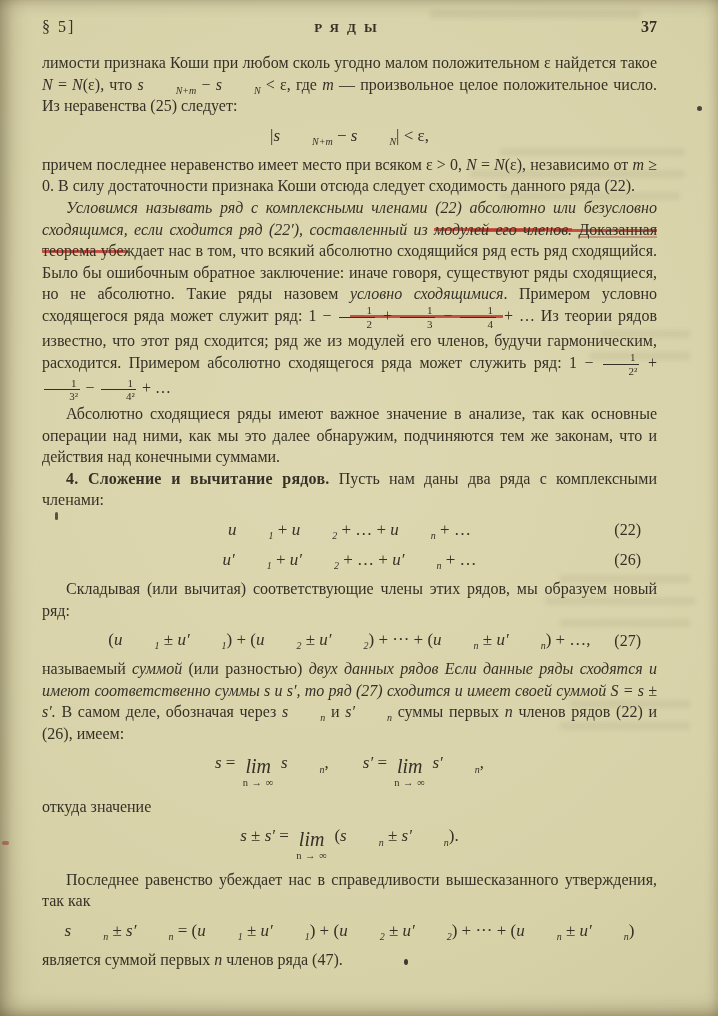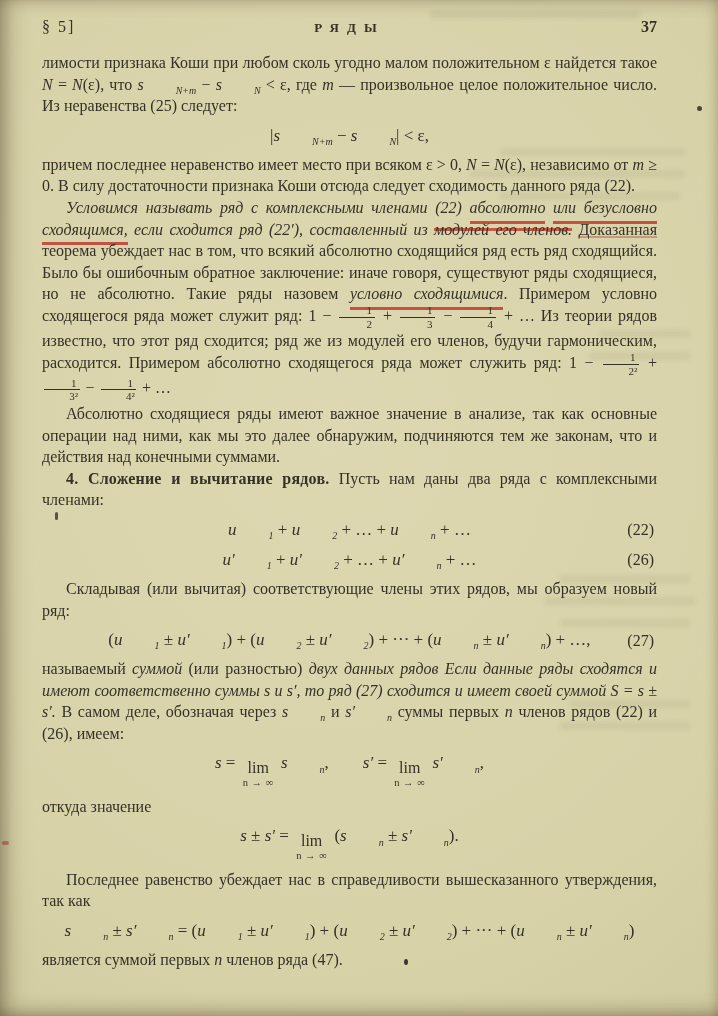--- a/index.html
+++ b/index.html
@@ -21,28 +21,28 @@
   .hdr{display:grid;grid-template-columns:1fr auto 1fr;align-items:baseline;margin-bottom:16px;}
   .hdr .sec{font-size:16px;letter-spacing:2px;}
   .hdr .ttl{font-size:13px;font-weight:bold;letter-spacing:8px;text-align:center;}
   .hdr .pno{font-size:16px;font-weight:bold;text-align:right;}
   #content p{margin:0;text-align:justify;font-size:16px;line-height:21.6px;}
   #content p.ind{text-indent:24px;}
   .i{font-style:italic;}
   .b{font-weight:bold;letter-spacing:.2px;}
   sub.sb{font-size:10px;font-style:italic;line-height:0;margin-left:32px;}
   .formula{position:relative;text-align:center;margin:7px 0;font-size:17px;line-height:23px;}
-  .ftag{position:absolute;right:3px;top:50%;transform:translateY(-50%);font-size:16px;}
+  .ftag{position:absolute;right:16px;top:50%;transform:translateY(-50%);font-size:16px;}
   .frac{display:inline-block;vertical-align:-0.62em;text-align:center;font-size:11px;line-height:1.06;margin:0 2px;}
   .frac .fn{display:block;padding:0 3px;border-bottom:1px solid currentColor;}
   .frac .fd{display:block;padding-top:1px;}
   .lim{display:inline-block;text-align:center;vertical-align:-1.05em;line-height:1;margin:0 3px;font-style:normal;}
-  .lim .lw{display:block;font-size:16px;}
+  .lim .lw{display:block;font-size:20px;font-style:italic;}
   .lim .lu{display:block;font-size:10.5px;margin-top:2px;letter-spacing:.5px;}
-  .u-red{background-image:linear-gradient(rgba(191,53,42,.82),rgba(191,53,42,.82));background-size:100% 3px;background-repeat:no-repeat;background-position:0 99%;padding-bottom:8px;}
+  .u-red{background-image:linear-gradient(rgba(191,53,42,.82),rgba(191,53,42,.82));background-size:100% 3px;background-repeat:no-repeat;background-position:0 99%;padding-bottom:16px;}
   .strike-red{background-image:linear-gradient(rgba(191,53,42,.78),rgba(191,53,42,.78));background-size:100% 3px;background-repeat:no-repeat;background-position:0 56%;}
   .u-faint{background-image:linear-gradient(rgba(165,82,64,.45),rgba(165,82,64,.45));background-size:100% 2px;background-repeat:no-repeat;background-position:0 100%;margin-top:18px;}
   .ghost{position:absolute;background:rgba(115,122,82,.10);filter:blur(2px);border-radius:3px;pointer-events:none;}
   .speck{position:absolute;border-radius:50%;pointer-events:none;}
 </style>
 </head>
 <body>
 
 <div class="page">
   <div class="hdr">

